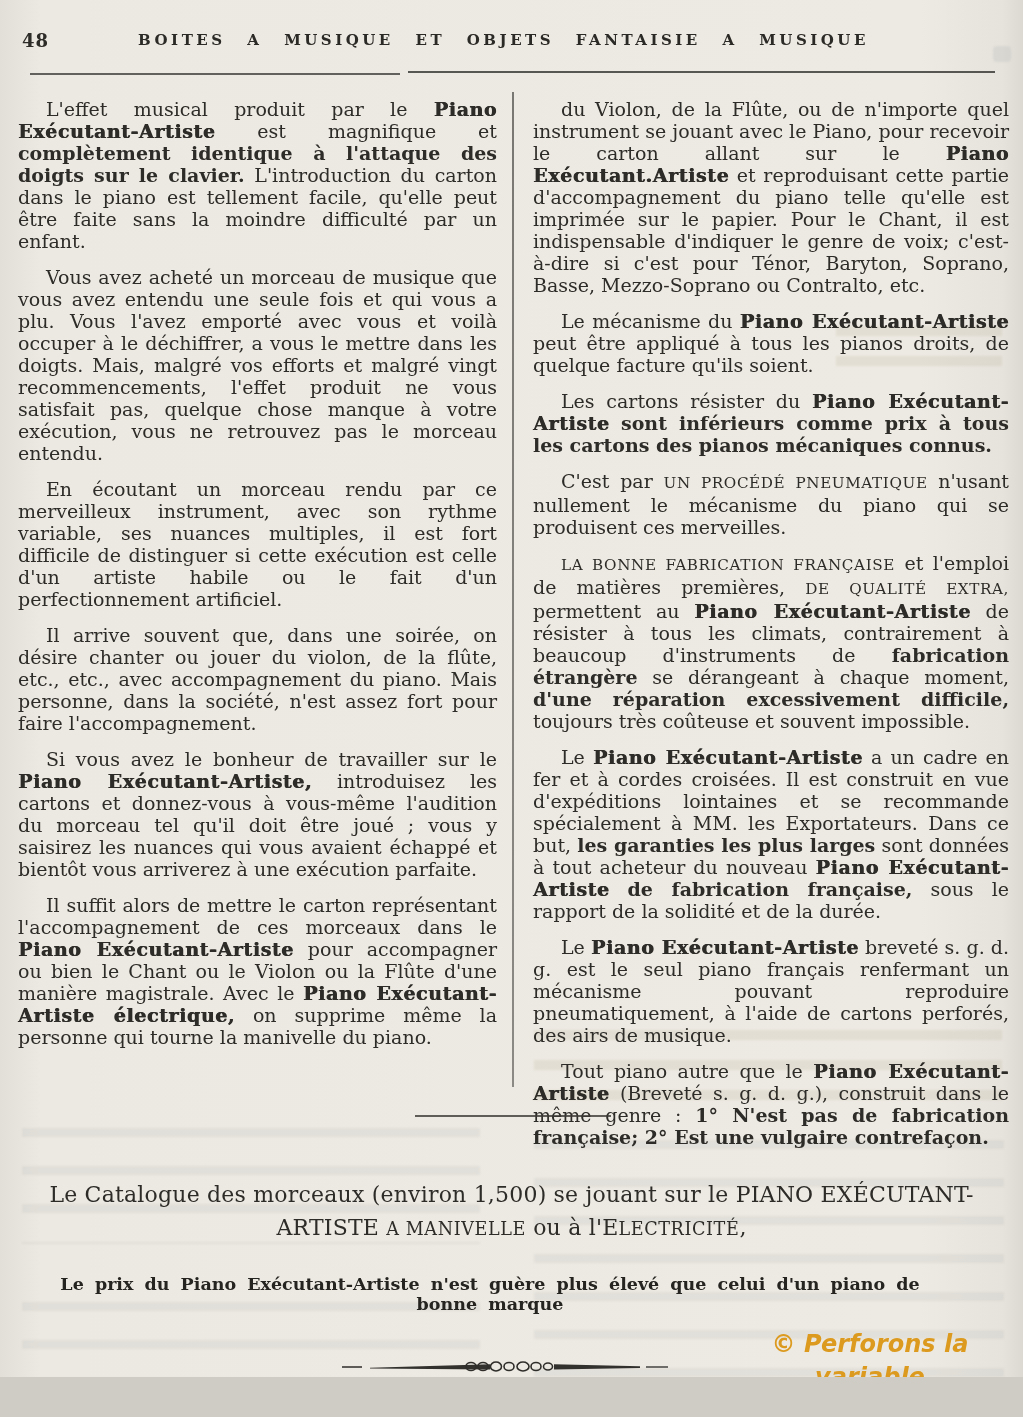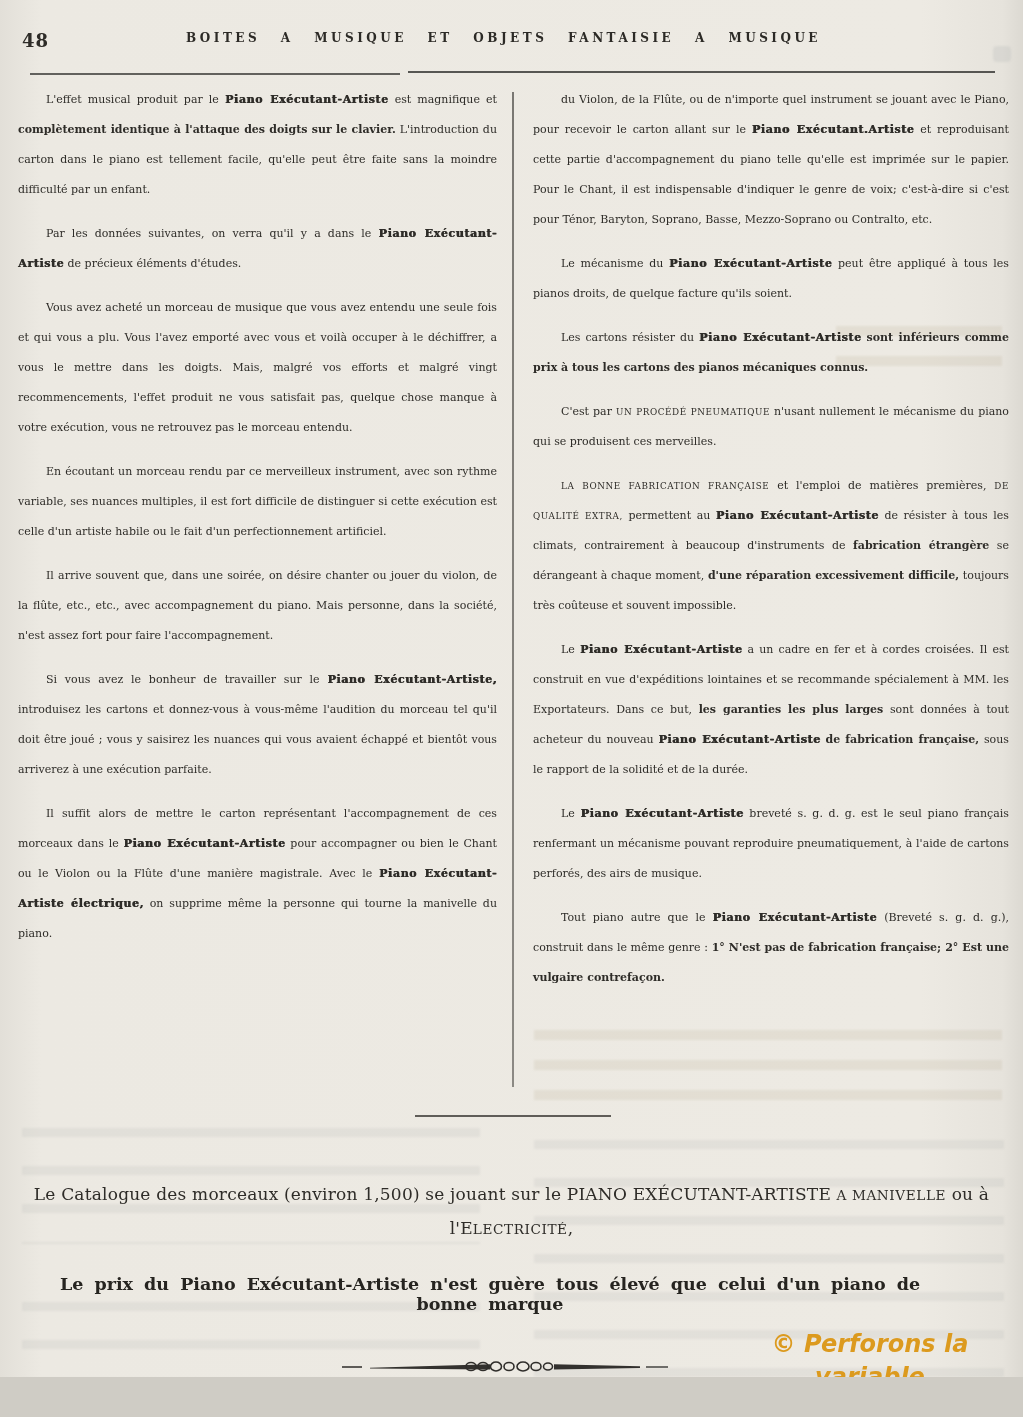--- a/index.html
+++ b/index.html
@@ -7,37 +7,37 @@
     position:relative; width:1023px; height:1377px; overflow:hidden;
     background:
       linear-gradient(90deg, #e2dfd8 0%, #ece9e2 4%, #edeae3 90%, #e6e3dc 98%, #dcd9d2 100%),
       #ece9e2;
     font-family:"DejaVu Serif","Liberation Serif",serif;
     color:#2e2c28;
   }
   
   .page-number{position:absolute; left:22px; top:30px; font-size:18px; font-weight:bold; letter-spacing:1px;}
   .page-title{position:absolute; left:0; right:16px; top:31px; text-align:center;
-    font-size:12px; font-weight:bold; letter-spacing:3.5px; word-spacing:13px; color:#2c2a26;}
+    font-size:15px; font-weight:bold; letter-spacing:3.5px; word-spacing:13px; color:#2c2a26;}
   .header-rule{position:absolute; left:30px; top:71px; width:965px; height:4px;}
   .header-rule .r1{position:absolute; left:0; top:2px; width:370px; height:2px; background:rgba(45,45,42,.72);}
   .header-rule .r2{position:absolute; left:378px; top:0; width:587px; height:2px; background:rgba(45,45,42,.78);}
   
-  .col{position:absolute; top:85px; text-align:justify; font-size:11px; line-height:30px;}
+  .col{position:absolute; top:98px; text-align:justify; font-size:19px; line-height:22px;}
   .col-left{left:18px;  width:479px;}
   .col-right{left:533px; width:476px;}
   .col p{margin:0 0 14px 0; text-indent:28px;}
   .col-divider{position:absolute; left:512px; top:92px; width:2px; height:995px;
     background:linear-gradient(180deg, rgba(60,58,54,.65), rgba(60,58,54,.55)); }
   .run-fat{font-weight:bold; letter-spacing:.6px; text-shadow:.6px 0 0 currentColor;}
   .run-bold{font-weight:bold;}
   .run-sc{font-size:.8em; letter-spacing:.6px;}
   
   .section-rule{position:absolute; left:415px; top:1115px; width:196px; height:2px; background:rgba(60,58,54,.8);}
-  .catalog-note{position:absolute; left:30px; width:963px; top:1178px; text-align:center; font-size:17px; line-height:33px;}
+  .catalog-note{position:absolute; left:30px; width:963px; top:1178px; text-align:center; font-size:22px; line-height:33px;}
   .catalog-note .l1{letter-spacing:.2px;}
   .price-line{position:absolute; left:30px; width:920px; top:1274px; text-align:center;
     font-size:17.5px; font-weight:bold; word-spacing:5px; color:#262420;}
   .ornament{position:absolute; left:340px; top:1356px; width:330px; height:22px;}
   
   .watermark{position:absolute; left:735px; top:1328px; width:270px; text-align:center;
     font-family:"DejaVu Sans","Liberation Sans",sans-serif; font-style:italic; font-weight:bold;
     font-size:24px; line-height:33px;}
   
   .ghost{position:absolute; filter:blur(1.3px); opacity:.55; pointer-events:none;
@@ -59,21 +59,20 @@
 
   <div class="ghost blob" style="left:993px; top:46px; width:18px; height:16px;"></div>
   <div class="ghost tan" style="left:836px; top:326px; width:166px; height:44px;"></div>
   <div class="ghost tan" style="left:534px; top:1030px; width:468px; height:84px;"></div>
   <div class="ghost" style="left:534px; top:1140px; width:470px; height:272px;"></div>
   <div class="ghost" style="left:22px;  top:1128px; width:458px; height:116px;"></div>
   <div class="ghost" style="left:22px;  top:1302px; width:458px; height:112px;"></div>
 
   <div class="col col-left">
       <p><span>L'effet musical produit par le </span><span class="run-fat">Piano Exécutant-Artiste</span><span> est magnifique et </span><span class="run-bold">complètement identique à l'attaque des doigts sur le clavier.</span><span> L'introduction du carton dans le piano est tellement facile, qu'elle peut être faite sans la moindre difficulté par un enfant.</span></p>
-      <p><span>Par les données suivantes, on verra qu'il y a dans le </span><span class="run-fat">Piano Exécutant-Artiste</span><span> de précieux éléments d'études.</span></p>
       <p><span>Vous avez acheté un morceau de musique que vous avez entendu une seule fois et qui vous a plu. Vous l'avez emporté avec vous et voilà occuper à le déchiffrer, a vous le mettre dans les doigts. Mais, malgré vos efforts et malgré vingt recommencements, l'effet produit ne vous satisfait pas, quelque chose manque à votre exécution, vous ne retrouvez pas le morceau entendu.</span></p>
       <p><span>En écoutant un morceau rendu par ce merveilleux instrument, avec son rythme variable, ses nuances multiples, il est fort difficile de distinguer si cette exécution est celle d'un artiste habile ou le fait d'un perfectionnement artificiel.</span></p>
       <p><span>Il arrive souvent que, dans une soirée, on désire chanter ou jouer du violon, de la flûte, etc., etc., avec accompagnement du piano. Mais personne, dans la société, n'est assez fort pour faire l'accompagnement.</span></p>
       <p><span>Si vous avez le bonheur de travailler sur le </span><span class="run-fat">Piano Exécutant-Artiste,</span><span> introduisez les cartons et donnez-vous à vous-même l'audition du morceau tel qu'il doit être joué ; vous y saisirez les nuances qui vous avaient échappé et bientôt vous arriverez à une exécution parfaite.</span></p>
       <p><span>Il suffit alors de mettre le carton représentant l'accompagnement de ces morceaux dans le </span><span class="run-fat">Piano Exécutant-Artiste</span><span> pour accompagner ou bien le Chant ou le Violon ou la Flûte d'une manière magistrale. Avec le </span><span class="run-fat">Piano Exécutant-Artiste électrique,</span><span> on supprime même la personne qui tourne la manivelle du piano.</span></p>
     </div>
   <div class="col-divider"></div>
   <div class="col col-right">
       <p><span>du Violon, de la Flûte, ou de n'importe quel instrument se jouant avec le Piano, pour recevoir le carton allant sur le </span><span class="run-fat">Piano Exécutant.Artiste</span><span> et reproduisant cette partie d'accompagnement du piano telle qu'elle est imprimée sur le papier. Pour le Chant, il est indispensable d'indiquer le genre de voix; c'est-à-dire si c'est pour Ténor, Baryton, Soprano, Basse, Mezzo-Soprano ou Contralto, etc.</span></p>
       <p><span>Le mécanisme du </span><span class="run-fat">Piano Exécutant-Artiste</span><span> peut être appliqué à tous les pianos droits, de quelque facture qu'ils soient.</span></p>
@@ -84,21 +83,21 @@
       <p><span>Le </span><span class="run-fat">Piano Exécutant-Artiste</span><span> breveté s. g. d. g. est le seul piano français renfermant un mécanisme pouvant reproduire pneumatiquement, à l'aide de cartons perforés, des airs de musique.</span></p>
       <p><span>Tout piano autre que le </span><span class="run-fat">Piano Exécutant-Artiste</span><span> (Breveté s. g. d. g.), construit dans le même genre : </span><span class="run-bold">1° N'est pas de fabrication française; 2° Est une vulgaire contrefaçon.</span></p>
     </div>
 
   <div class="section-rule"></div>
 
   <div class="catalog-note">
     <div class="l1"><span>Le Catalogue des morceaux (environ 1,500) se jouant sur le PIANO EXÉCUTANT-ARTISTE </span><span class="run-sc">A MANIVELLE</span><span> ou à l'E</span><span class="run-sc">LECTRICITÉ</span><span>,</span></div>
   </div>
 
-  <div class="price-line">Le prix du Piano Exécutant-Artiste n'est guère tous élevé que celui d'un piano de bonne marque</div>
+  <div class="price-line">Le prix du Piano Exécutant-Artiste n'est guère plus élevé que celui d'un piano de bonne marque</div>
 
   <svg class="ornament" viewBox="0 0 330 22" xmlns="http://www.w3.org/2000/svg">
     <line x1="2" y1="11" x2="22" y2="11" stroke="#3a3835" stroke-width="1.6"></line>
     <polygon points="30,11.8 150,8.2 150,13.6 30,12.6" fill="#33312e"></polygon>
     <g stroke="#2f2d2a" stroke-width="1.6" fill="none">
       <ellipse cx="131" cy="10.5" rx="5" ry="4"></ellipse>
       <ellipse cx="143" cy="10.5" rx="5" ry="4"></ellipse>
       <ellipse cx="156" cy="10.5" rx="5.5" ry="4.5"></ellipse>
       <ellipse cx="169" cy="10.5" rx="5" ry="4"></ellipse>
       <ellipse cx="183" cy="10.5" rx="6" ry="4.5"></ellipse>

